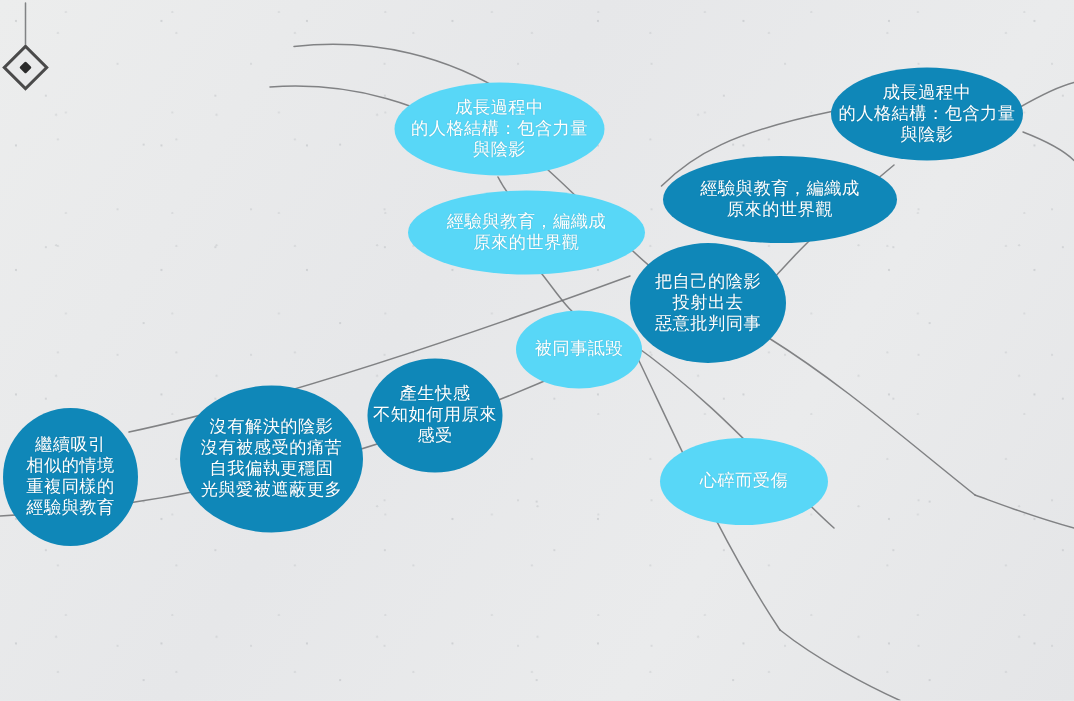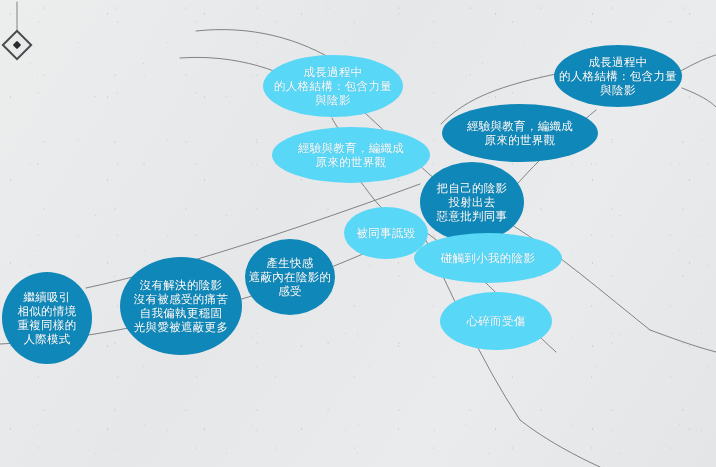--- a/index.html
+++ b/index.html
@@ -104,26 +104,25 @@
 的人格結構：包含力量
 與陰影</span></div>
     <div class="node light" style="left: 272px; top: 127px; width: 158px; height: 56px; font-size: 11.5px;"><span>經驗與教育，編織成
 原來的世界觀</span></div>
     <div class="node dark" style="left: 442px; top: 104px; width: 156px; height: 58px; font-size: 11.5px;"><span>經驗與教育，編織成
 原來的世界觀</span></div>
     <div class="node dark" style="left: 420px; top: 162px; width: 104px; height: 80px; font-size: 11.5px;"><span>把自己的陰影
 投射出去
 惡意批判同事</span></div>
     <div class="node light" style="left: 344px; top: 207px; width: 84px; height: 52px; font-size: 11.5px;"><span>被同事詆毀</span></div>
-    <div class="node light" style="left: 414px; top: 233px; width: 148px; height: 50px; font-size: 11.5px;"><span>碰觸到小我的陰影</span></div>
     <div class="node dark" style="left: 245px; top: 239px; width: 90px; height: 76px; font-size: 11.5px;"><span>產生快感
-遮蔽內在陰影的
+不知如何用原來
 感受</span></div>
     <div class="node light" style="left: 440px; top: 292px; width: 112px; height: 58px; font-size: 11.5px;"><span>心碎而受傷</span></div>
     <div class="node dark" style="left: 120px; top: 257px; width: 122px; height: 98px; font-size: 11.5px;"><span>沒有解決的陰影
 沒有被感受的痛苦
 自我偏執更穩固
 光與愛被遮蔽更多</span></div>
     <div class="node dark" style="left: 2px; top: 272px; width: 90px; height: 92px; font-size: 11.5px;"><span>繼續吸引
 相似的情境
 重複同樣的
-人際模式</span></div>
+經驗與教育</span></div>
   </div>
 
 </body></html>

